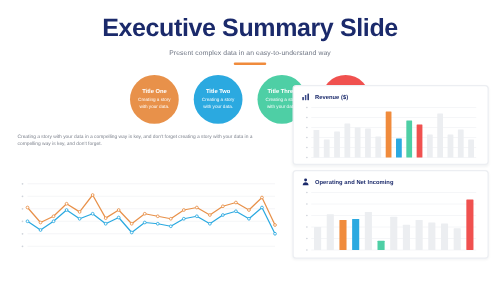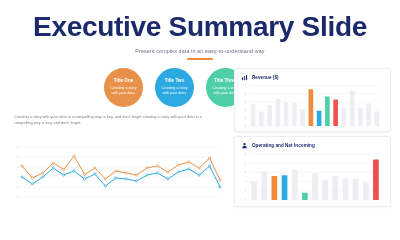--- a/index.html
+++ b/index.html
@@ -7,21 +7,21 @@
     width:400px;height:225px;overflow:hidden;
     background:#ffffff;
     font-family:"Liberation Sans", sans-serif;
     -webkit-font-smoothing:antialiased;
   }
   .slide{position:relative;width:400px;height:225px;background:#fff;}
 
   
   .header{padding-top:13px;text-align:center;}
   .title{
-    font-size:28px;font-weight:bold;color:#1b2a6b;
+    font-size:20px;font-weight:bold;color:#1b2a6b;
     letter-spacing:-0.3px;line-height:1;margin:0;
   }
   .subtitle{
     font-size:5.4px;color:#6b7280;margin:7px 0 0 0;letter-spacing:0.1px;
   }
   .accent-line{
     width:26px;height:1.6px;background:#f08b3c;margin:4px auto 0 auto;border-radius:1px;
   }
 
   

